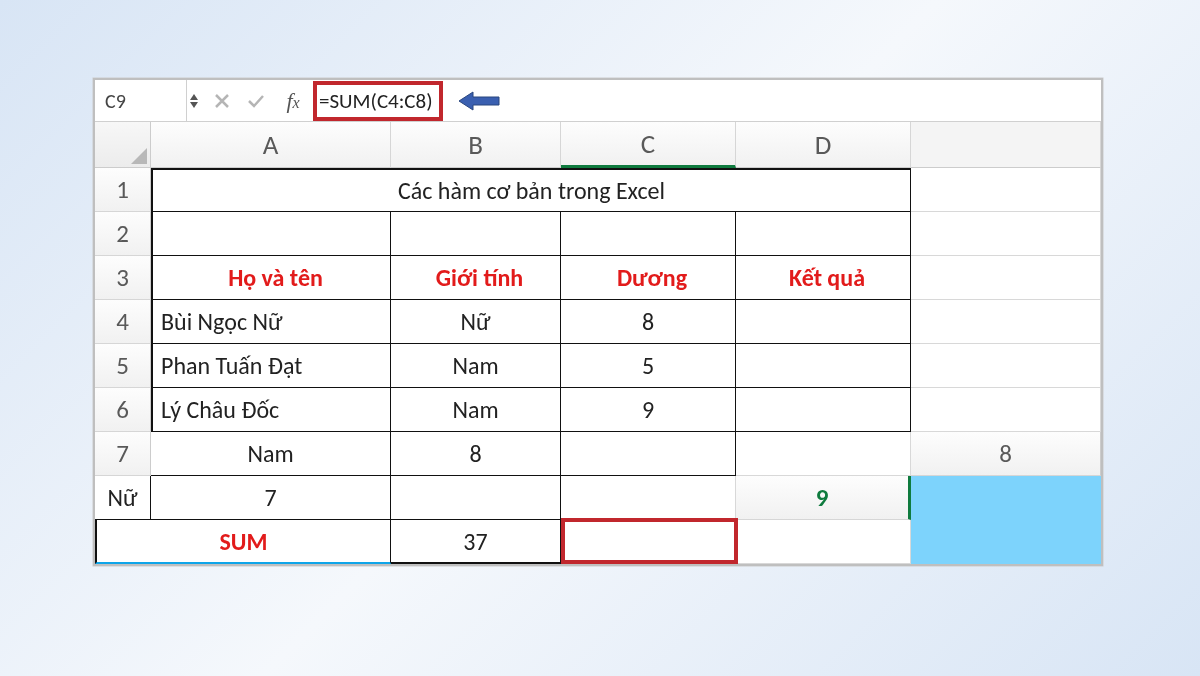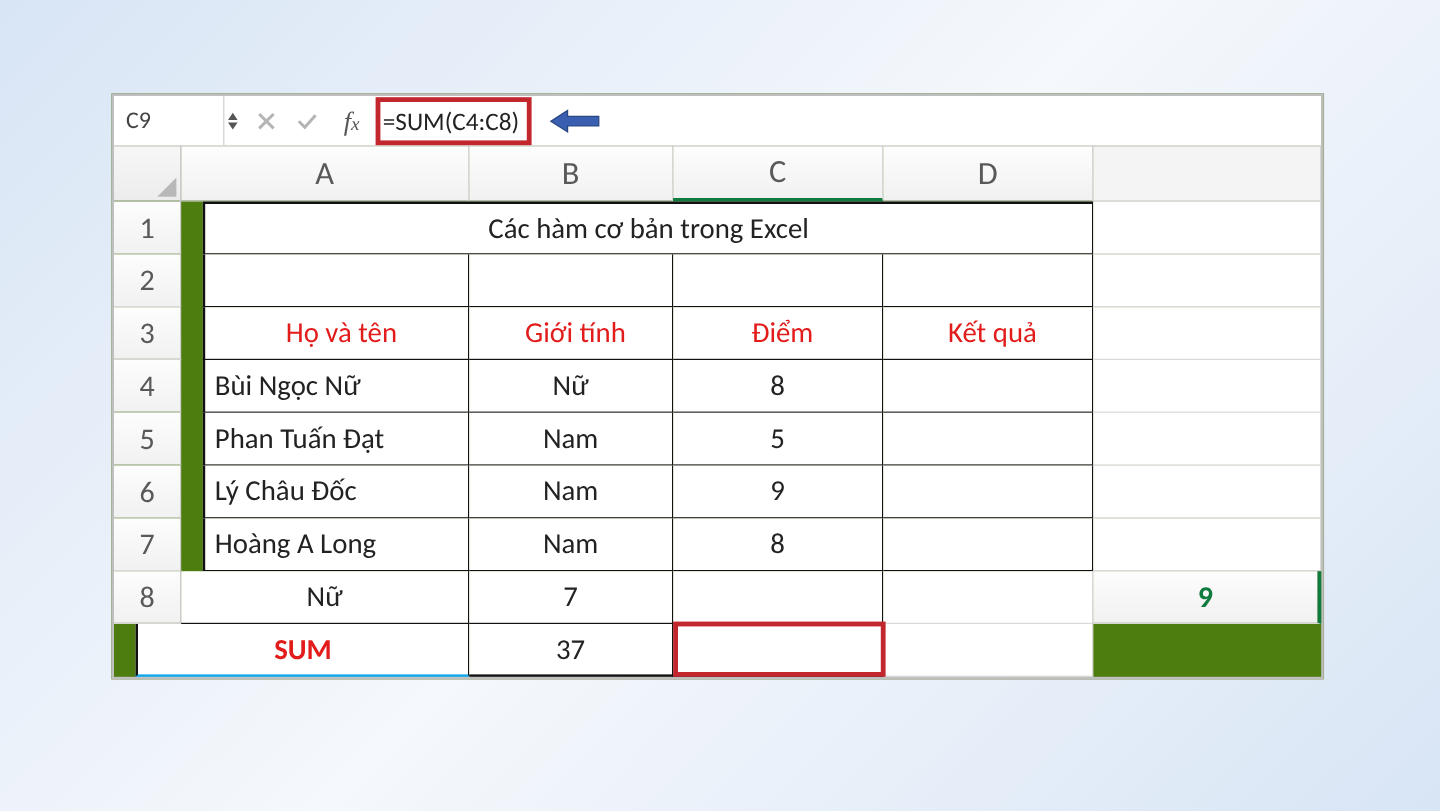--- a/index.html
+++ b/index.html
@@ -6,21 +6,21 @@
   body {
     width: 1200px; height: 676px;
     background: linear-gradient(135deg, #d8e5f5 0%, #f5f8fc 50%, #d8e5f5 100%);
     font-family: Calibri, Arial, sans-serif;
     position: relative;
   }
   .panel {
     position: absolute;
     left: 93px; top: 78px;
     width: 1010px;
-    background: #4d7c0f;
+    background: #7dd3fc;
     border: 2px solid #bfbfbf;
     box-shadow: 0 0 0 0.5px #ccc;
   }
   
   .fbar {
     display: flex;
     align-items: center;
     height: 42px;
     border-bottom: 1px solid #d0d0d0;
     background: #fff;
@@ -103,29 +103,29 @@
   .cell {
     border-right:1px solid #111;
     border-bottom:1px solid #111;
     height:44px;
     display:flex; align-items:center;
     padding:0 8px;
     font-size:24px;
     background:#fff;
   }
   .cell.topborder { border-top:2px solid #111; }
-  .cell.leftborder { border-left:2px solid #111;margin-left:18px; }
+  .cell.leftborder { border-left:2px solid #111; }
   .cell.extra {
     background:#fff;
     border-right:1px solid #d8d8d8;
     border-bottom:1px solid #d8d8d8;
     border-top:none;
   }
   .center { justify-content:center; }
-  .hdr-red { color:#e21b1b; font-weight:normal; justify-content:center;padding-left:16px; }
+  .hdr-red { color:#e21b1b; font-weight:bold; justify-content:center;padding-left:16px; }
   .sum-label { color:#e21b1b; font-weight:bold; justify-content:center; }
   .merged4 { grid-column: span 4; }
   .merged2 { grid-column: span 2; }
   .highlight-box {
     position:absolute;
     border:4px solid #c1272d;
     pointer-events:none;
   }
 </style>
 </head>
@@ -180,21 +180,21 @@
     <div class="rowhdr">2</div>
     <div class="cell leftborder"></div>
     <div class="cell"></div>
     <div class="cell"></div>
     <div class="cell"></div>
     <div class="cell extra"></div>
 
     <div class="rowhdr">3</div>
     <div class="cell hdr-red leftborder">Họ và tên</div>
     <div class="cell hdr-red">Giới tính</div>
-    <div class="cell hdr-red">Điểm</div>
+    <div class="cell hdr-red">Dương</div>
     <div class="cell hdr-red">Kết quả</div>
     <div class="cell extra"></div>
 
     <div class="rowhdr">4</div>
     <div class="cell leftborder">Bùi Ngọc Nữ</div>
     <div class="cell center">Nữ</div>
     <div class="cell center">8</div>
     <div class="cell"></div>
     <div class="cell extra"></div>
 
@@ -206,21 +206,20 @@
     <div class="cell extra"></div>
 
     <div class="rowhdr">6</div>
     <div class="cell leftborder">Lý Châu Đốc</div>
     <div class="cell center">Nam</div>
     <div class="cell center">9</div>
     <div class="cell"></div>
     <div class="cell extra"></div>
 
     <div class="rowhdr">7</div>
-    <div class="cell leftborder">Hoàng A Long</div>
     <div class="cell center">Nam</div>
     <div class="cell center">8</div>
     <div class="cell"></div>
     <div class="cell extra"></div>
 
     <div class="rowhdr">8</div>
     <div class="cell center">Nữ</div>
     <div class="cell center">7</div>
     <div class="cell"></div>
     <div class="cell extra"></div>

